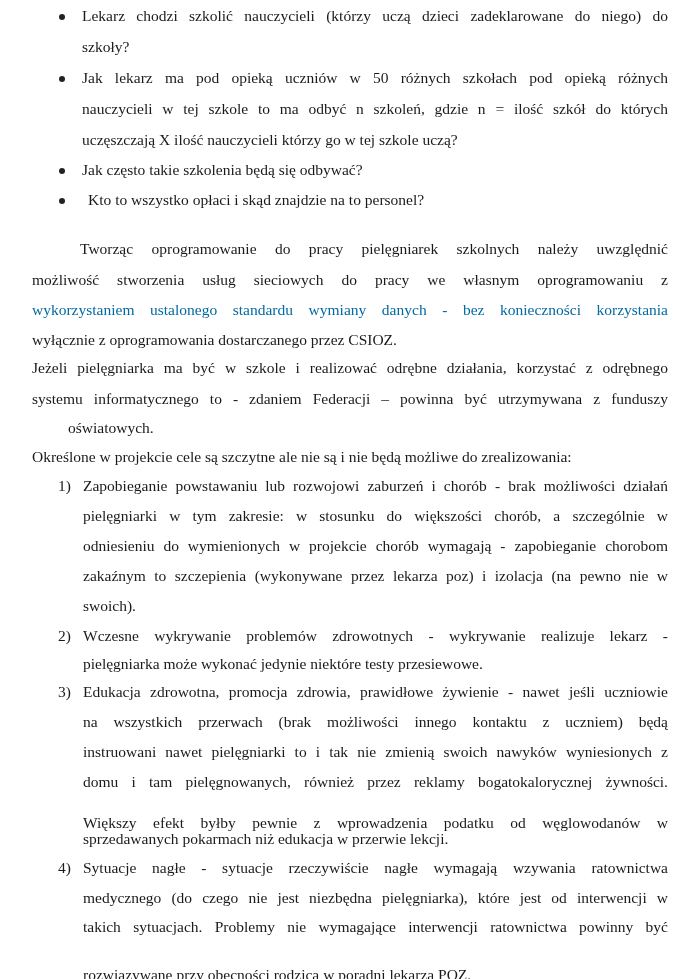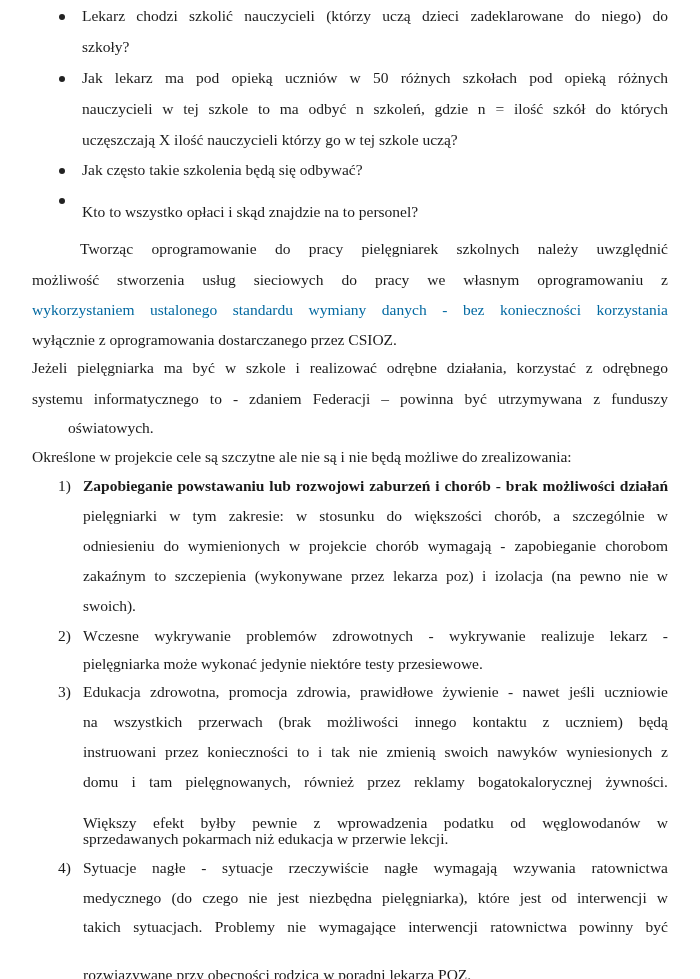--- a/index.html
+++ b/index.html
@@ -27,55 +27,55 @@
 
     <span class="bullet" style="left:59px;top:76px;"></span>
     <div class="line just" style="left:82px;top:70px;width:586px;">Jak lekarz ma pod opieką uczniów w 50 różnych szkołach pod opieką różnych</div>
     <div class="line just" style="left:82px;top:101px;width:586px;">nauczycieli w tej szkole to ma odbyć n szkoleń, gdzie n = ilość szkół do których</div>
     <div class="line" style="left:82px;top:132px;">uczęszczają X ilość nauczycieli którzy go w tej szkole uczą?</div>
 
     <span class="bullet" style="left:59px;top:168px;"></span>
     <div class="line" style="left:82px;top:162px;">Jak często takie szkolenia będą się odbywać?</div>
 
     <span class="bullet" style="left:59px;top:198px;"></span>
-    <div class="line" style="left:82px;top:192px;margin-top:12px;">Kto to wszystko opłaci i skąd znajdzie na to personel?</div>
+    <div class="line" style="left:88px;top:192px;">Kto to wszystko opłaci i skąd znajdzie na to personel?</div>
   </div>
 
   <div>
     <div class="line just" style="left:80px;top:241px;width:588px;">Tworząc oprogramowanie do pracy pielęgniarek szkolnych należy uwzględnić</div>
     <div class="line just" style="left:32px;top:272px;width:636px;">możliwość stworzenia usług sieciowych do pracy we własnym oprogramowaniu z</div>
     <div class="line just faded" style="left:32px;top:302px;width:636px;">wykorzystaniem ustalonego standardu wymiany danych - bez konieczności korzystania</div>
     <div class="line" style="left:32px;top:332px;">wyłącznie z oprogramowania dostarczanego przez CSIOZ.</div>
   </div>
 
   <div>
     <div class="line just" style="left:32px;top:360px;width:636px;">Jeżeli pielęgniarka ma być w szkole i realizować odrębne działania, korzystać z odrębnego</div>
     <div class="line just" style="left:32px;top:391px;width:636px;">systemu informatycznego to - zdaniem Federacji – powinna być utrzymywana z funduszy</div>
     <div class="line" style="left:32px;top:420px;margin-left:36px;">oświatowych.</div>
   </div>
 
   <div class="line" style="left:32px;top:449px;">Określone w projekcie cele są szczytne ale nie są i nie będą możliwe do zrealizowania:</div>
 
   <div>
 
     <div class="num" style="left:58px;top:478px;">1)</div>
-    <div class="line just" style="left:83px;top:478px;width:585px;font-weight:bold;">Zapobieganie powstawaniu lub rozwojowi zaburzeń i chorób - brak możliwości działań</div>
+    <div class="line just" style="left:83px;top:478px;width:585px;">Zapobieganie powstawaniu lub rozwojowi zaburzeń i chorób - brak możliwości działań</div>
     <div class="line just" style="left:83px;top:508px;width:585px;">pielęgniarki w tym zakresie: w stosunku do większości chorób, a szczególnie w</div>
     <div class="line just" style="left:83px;top:538px;width:585px;">odniesieniu do wymienionych w projekcie chorób wymagają - zapobieganie chorobom</div>
     <div class="line just" style="left:83px;top:568px;width:585px;">zakaźnym to szczepienia (wykonywane przez lekarza poz) i izolacja (na pewno nie w</div>
     <div class="line" style="left:83px;top:598px;">swoich).</div>
 
     <div class="num" style="left:58px;top:628px;">2)</div>
     <div class="line just" style="left:83px;top:628px;width:585px;">Wczesne wykrywanie problemów zdrowotnych - wykrywanie realizuje lekarz -</div>
     <div class="line" style="left:83px;top:656px;">pielęgniarka może wykonać jedynie niektóre testy przesiewowe.</div>
 
     <div class="num" style="left:58px;top:684px;">3)</div>
     <div class="line just" style="left:83px;top:684px;width:585px;">Edukacja zdrowotna, promocja zdrowia, prawidłowe żywienie - nawet jeśli uczniowie</div>
     <div class="line just" style="left:83px;top:714px;width:585px;">na wszystkich przerwach (brak możliwości innego kontaktu z uczniem) będą</div>
-    <div class="line just" style="left:83px;top:744px;width:585px;">instruowani przez konieczności to i tak nie zmienią swoich nawyków wyniesionych z</div>
+    <div class="line just" style="left:83px;top:744px;width:585px;">instruowani nawet pielęgniarki to i tak nie zmienią swoich nawyków wyniesionych z</div>
     <div class="line just" style="left:83px;top:774px;width:585px;">domu i tam pielęgnowanych, również przez reklamy bogatokalorycznej żywności.</div>
     <div class="line just" style="left:83px;top:803px;width:585px;margin-top:12px;">Większy efekt byłby pewnie z wprowadzenia podatku od węglowodanów w</div>
     <div class="line" style="left:83px;top:831px;">sprzedawanych pokarmach niż edukacja w przerwie lekcji.</div>
 
     <div class="num" style="left:58px;top:860px;">4)</div>
     <div class="line just" style="left:83px;top:860px;width:585px;">Sytuacje nagłe - sytuacje rzeczywiście nagłe wymagają wzywania ratownictwa</div>
     <div class="line just" style="left:83px;top:890px;width:585px;">medycznego (do czego nie jest niezbędna pielęgniarka), które jest od interwencji w</div>
     <div class="line just" style="left:83px;top:919px;width:585px;">takich sytuacjach. Problemy nie wymagające interwencji ratownictwa powinny być</div>
     <div class="line" style="left:83px;top:947px;margin-top:20px;">rozwiązywane przy obecności rodzica w poradni lekarza POZ.</div>
   </div>

